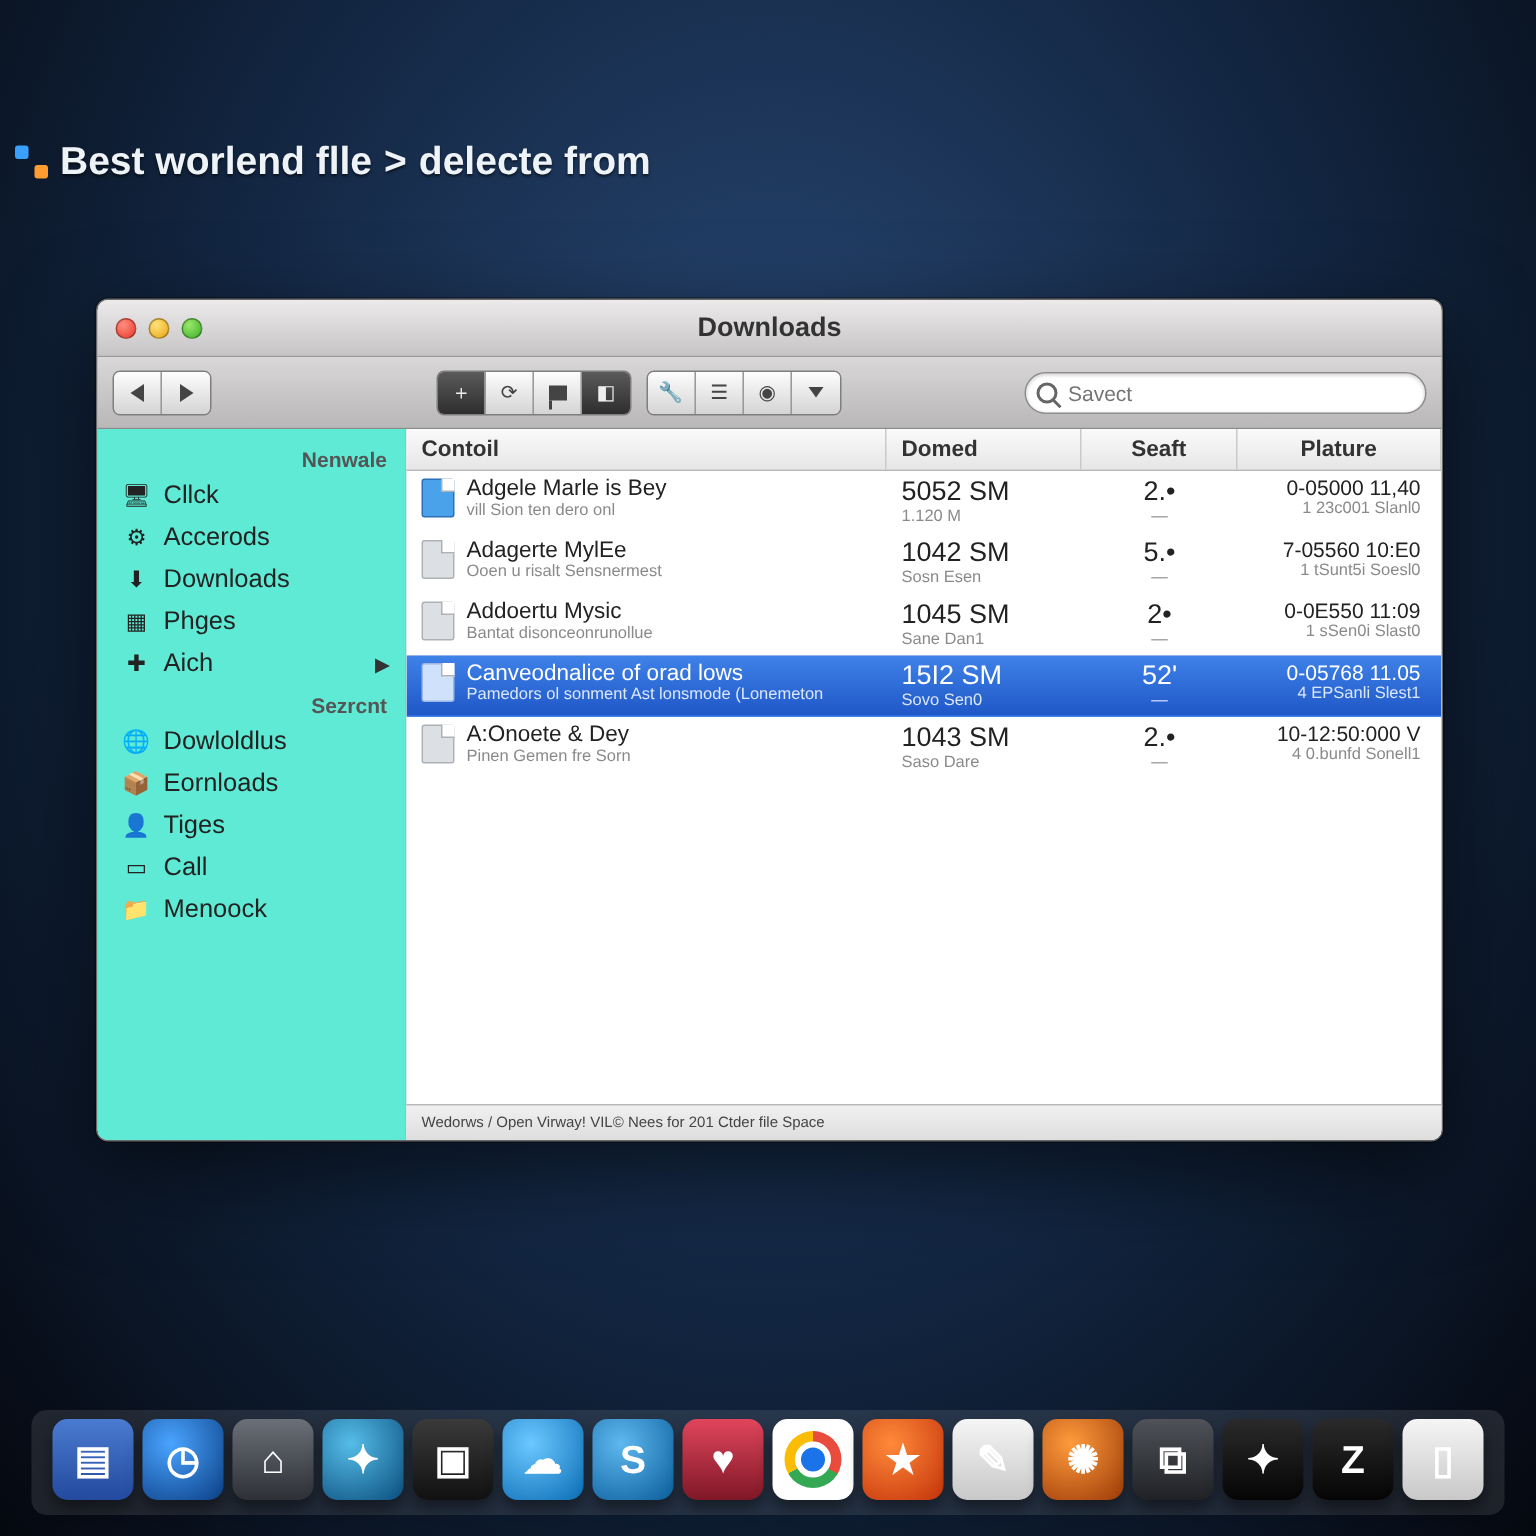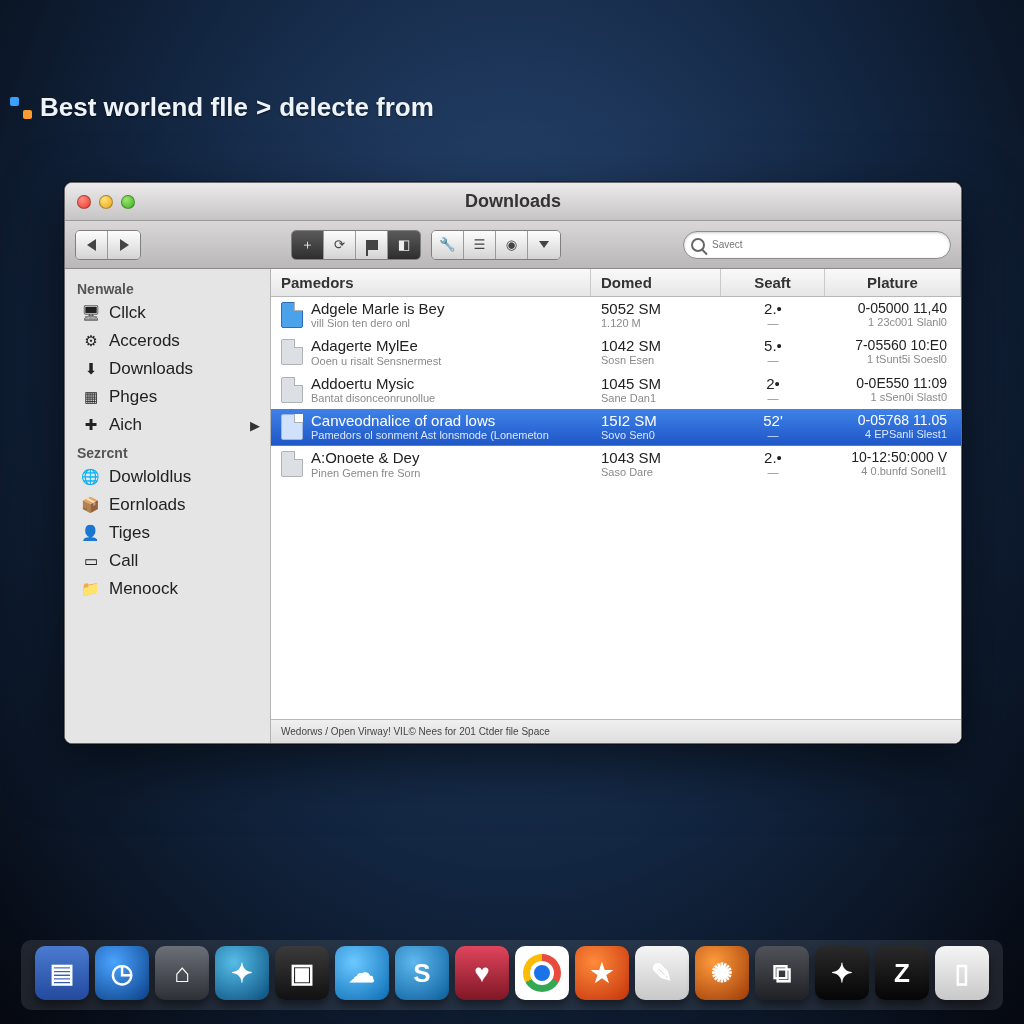--- a/index.html
+++ b/index.html
@@ -26,21 +26,21 @@
     width: 22px; height: 22px;
     display: flex; flex-direction: column; justify-content: space-between;
   }
   .top-bar .glyph span {
     height: 9px; width: 9px; border-radius: 2px;
   }
 
   
   .window {
     position: absolute;
-    left: 64px; top: 182px;
+    left: 64px; top: 199px;
     width: 898px; height: 562px;
     background: #f7f7f7;
     border: 1px solid #6a6a6a;
     border-radius: 8px;
     box-shadow: 0 20px 60px rgba(0,0,0,.6), 0 0 0 1px rgba(0,0,0,.3);
     display: flex; flex-direction: column;
     overflow: hidden;
   }
 
   .titlebar {
@@ -95,42 +95,43 @@
 
   .search {
     position: relative;
     display: flex; align-items: center;
   }
   .search input {
     width: 268px; height: 28px;
     border-radius: 14px;
     border: 1px solid #8c8c8c;
     padding: 0 10px 0 28px;
-    font-size: 10px; color: #15803d;
+    font-size: 14px; color: #15803d;
     background: #fff;
     box-shadow: inset 0 1px 3px rgba(0,0,0,.2);
   }
   .search .mag {
     position: absolute; left: 8px; top: 50%; transform: translateY(-50%);
     width: 14px; height: 14px; border: 2px solid #666; border-radius: 50%;
   }
   .search .mag::after {
     content: ""; position: absolute; width: 7px; height: 2px; background: #666;
     transform: rotate(45deg); bottom: -3px; right: -5px;
   }
 
   .body {
     flex: 1; display: flex; min-height: 0;
   }
 
   .sidebar {
-    width: 206px; background: #e5e5e5;
+    width: 206px; background: #5eead4;
     border-right: 1px solid #b4b4b4;
     padding: 6px 0 10px 0;
     overflow: hidden;
+    text-align: right;
   }
   .sb-head {
     font-size: 14px; color: #555; font-weight: 600;
     padding: 6px 12px 2px 12px;
   }
   .sb-item {
     display: flex; align-items: center; gap: 8px;
     padding: 4px 10px 4px 16px;
     font-size: 17px; color: #222;
     cursor: pointer;
@@ -180,21 +181,21 @@
   }
   .row .ficon.blue { background:#4aa3ea; border-color:#2b6fb5; }
   .row .ficon::before {
     content:""; position:absolute; right:-1px; top:-1px; width:8px; height:8px;
     background:#fff; border-left:1px solid #aeb2b6; border-bottom:1px solid #aeb2b6;
   }
   .row.selected .ficon { background:#cfe1fb; border-color:#9ab7e6; }
   .name { font-size:15px; line-height:1.15; }
   .sub  { font-size:11px; color:#8a8a8a; line-height:1.1; }
   .row.selected .sub { color:#dbe7fb; }
-  .sz   { font-size:15px; }
+  .sz   { font-size:18px; }
   .sz2  { font-size:11px; color:#8a8a8a; }
   .row.selected .sz2 { color:#dbe7fb; }
   .dt   { font-size:14px; }
   .dt2  { font-size:11px; color:#8a8a8a; }
   .row.selected .dt2 { color:#dbe7fb; }
 
   .status {
     height: 24px; border-top:1px solid #b8b8b8;
     background: linear-gradient(#f0f0f0,#dedede);
     display:flex; align-items:center; padding:0 10px;
@@ -355,21 +356,21 @@
           </div>
           <div class="sb-item">
             <span class="ic">📁</span>
             <span>Menoock</span>
           </div>
         </div>
     </div>
 
     <div class="content">
       <div class="cols">
-        <div class="col-a">Pamedors</div>
+        <div class="col-a">Contoil</div>
         <div class="col-b">Domed</div>
         <div class="col-c">Seaft</div>
         <div class="col-d">Plature</div>
       </div>
       <div class="rows" id="rows">
           <div class="row">
             <div class="cell a">
               <div class="ficon blue"></div>
               <div>
                 <div class="name">Adgele Marle is Bey</div>

